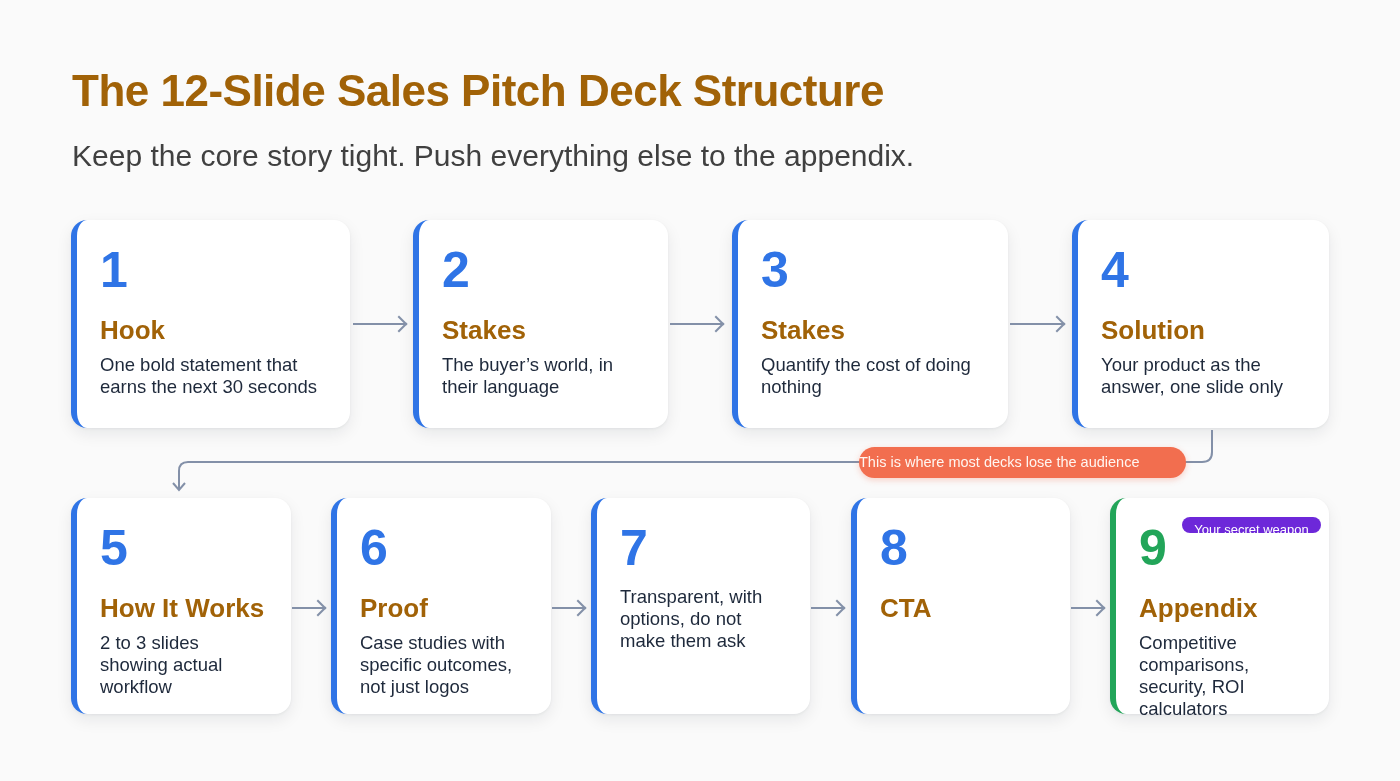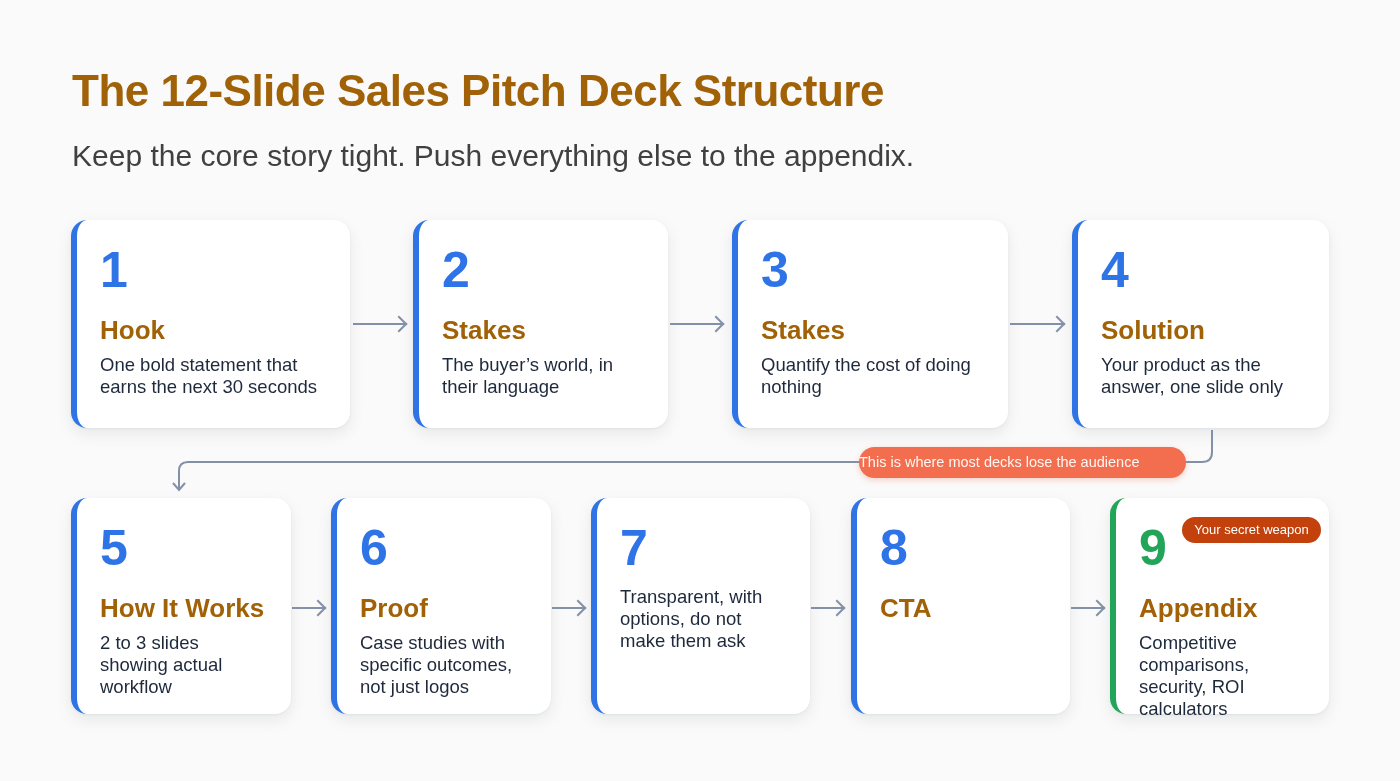--- a/index.html
+++ b/index.html
@@ -12,21 +12,21 @@
   .card.green { border-left-color: #22a559; }
   .num { font-size: 50px; font-weight: 700; color: #2f74e6; line-height: 60px; }
   .card.green .num { color: #22a559; }
   .name { font-size: 26px; font-weight: 700; color: #a16207; margin-top: 14px; line-height: 32px; }
   .desc { font-size: 18.5px; color: #1e293b; margin-top: 8px; line-height: 22px; padding-right: 24px; }
   .arrow { position: absolute; height: 12px; }
   .arrow .line { position: absolute; left: 0; top: 5px; height: 2px; background: #8390a8; }
   .arrow .head { position: absolute; top: 0; width: 12px; height: 12px; border-top: 2px solid #8390a8; border-right: 2px solid #8390a8; transform: rotate(45deg); }
   .callout { position: absolute; left: 859px; top: 447px; width: 327px; height: 31px; border-radius: 16px; background: #f26e4f;
              color: #fff6f1; font-size: 14.5px; text-align: left; line-height: 31px; box-shadow: 0 2px 6px rgba(242,110,79,0.3); }
-  .badge { position: absolute; left: 1182px; top: 517px; width: 139px; height: 26px; border-radius: 13px; background: #c2410c;
+  .badge { position: absolute; left: 1182px; top: 517px; width: 139px; height: 16px; border-radius: 13px; background: #6d28d9;
            color: #ffffff; font-size: 13px; text-align: center; line-height: 26px; }
   svg.connector { position: absolute; left: 0; top: 0; }
 </style>
 </head>
 <body>
 
 <div class="title">The 12-Slide Sales Pitch Deck Structure</div>
 <div class="subtitle">Keep the core story tight. Push everything else to the appendix.</div>
 
 <div class="card" style="left:71px;top:220px;width:279px;height:208px;">

